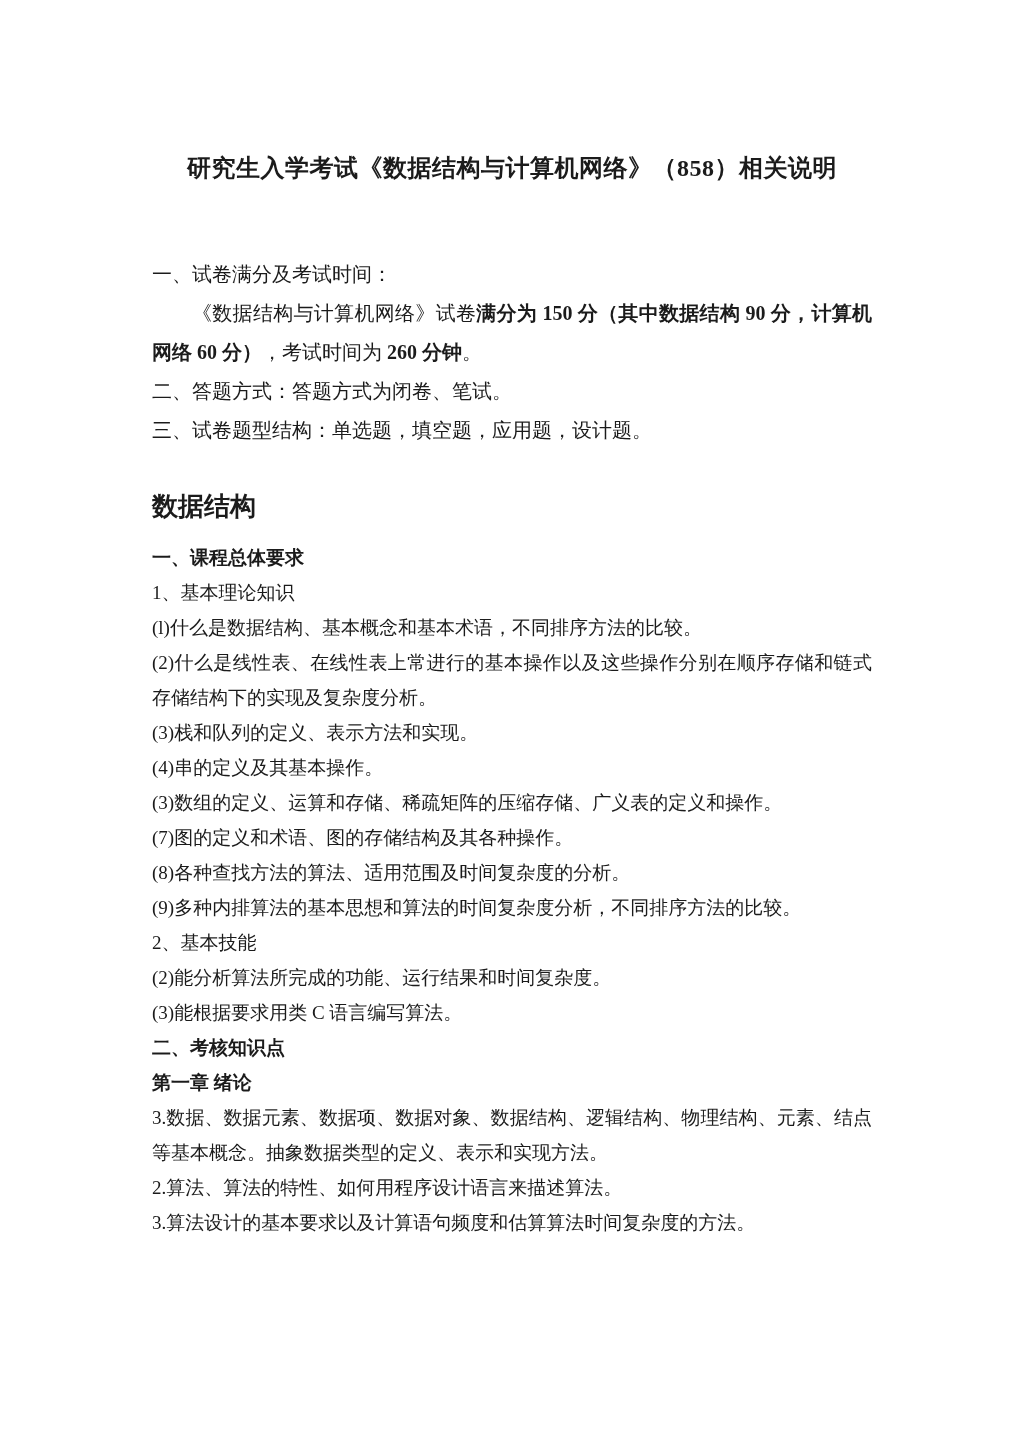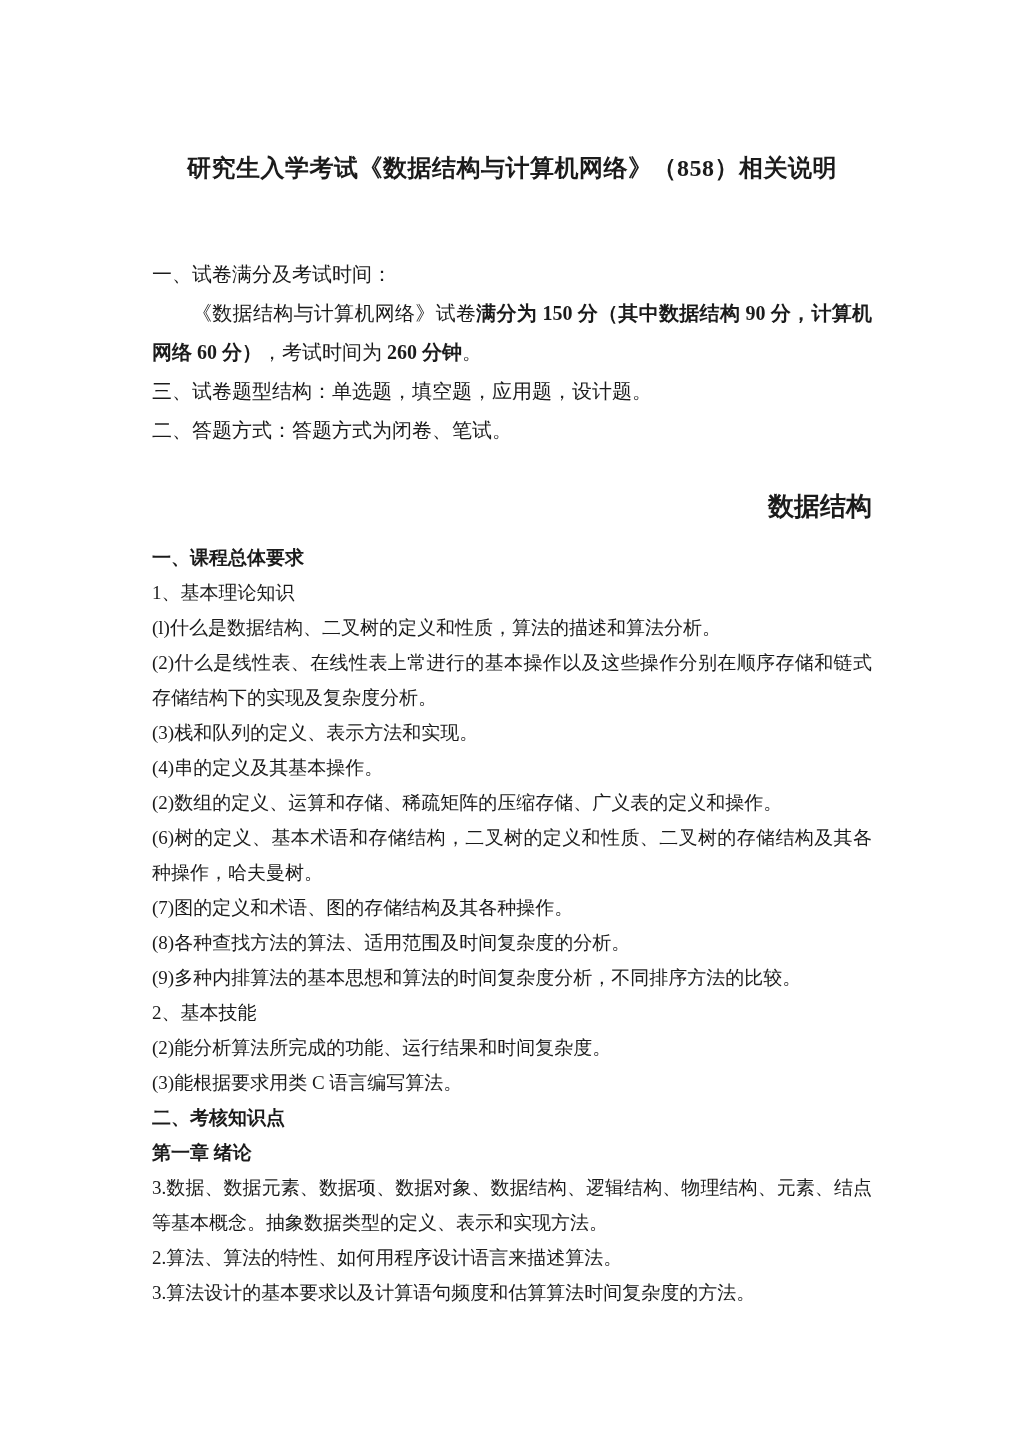--- a/index.html
+++ b/index.html
@@ -43,21 +43,21 @@
     text-indent: 2em;
   }
   .bd {
     font-weight: bold;
   }
   .ds-heading {
     margin: 40px 0 0 0;
     font-size: 26px;
     line-height: 34px;
     font-weight: bold;
-    text-align: right;
+    text-align: left;
   }
   .body-sec {
     margin-top: 16px;
   }
   .body-sec p {
     margin: 0;
     font-size: 19px;
     line-height: 35px;
     text-align: justify;
   }
@@ -69,35 +69,34 @@
 </head>
 <body>
 
 <div class="page">
 
   <h1 class="doc-title">研究生入学考试《数据结构与计算机网络》（858）相关说明</h1>
 
   <section class="exam-info">
     <p>一、试卷满分及考试时间：</p>
     <p class="indent2"><span>《数据结构与计算机网络》试卷</span><span class="bd">满分为 150 分（其中数据结构 90 分，计算机网络 60 分）</span><span>，考试时间为 </span><span class="bd">260 分钟</span><span>。</span></p>
+    <p>二、答题方式：答题方式为闭卷、笔试。</p>
     <p>三、试卷题型结构：单选题，填空题，应用题，设计题。</p>
-    <p>二、答题方式：答题方式为闭卷、笔试。</p>
   </section>
 
   <h2 class="ds-heading">数据结构</h2>
 
   <section class="body-sec">
     <p class="hd">一、课程总体要求</p>
     <p>1、基本理论知识</p>
-    <p>(l)什么是数据结构、二叉树的定义和性质，算法的描述和算法分析。</p>
+    <p>(l)什么是数据结构、基本概念和基本术语，不同排序方法的比较。</p>
     <p>(2)什么是线性表、在线性表上常进行的基本操作以及这些操作分别在顺序存储和链式存储结构下的实现及复杂度分析。</p>
     <p>(3)栈和队列的定义、表示方法和实现。</p>
     <p>(4)串的定义及其基本操作。</p>
-    <p>(2)数组的定义、运算和存储、稀疏矩阵的压缩存储、广义表的定义和操作。</p>
-    <p>(6)树的定义、基本术语和存储结构，二叉树的定义和性质、二叉树的存储结构及其各种操作，哈夫曼树。</p>
+    <p>(3)数组的定义、运算和存储、稀疏矩阵的压缩存储、广义表的定义和操作。</p>
     <p>(7)图的定义和术语、图的存储结构及其各种操作。</p>
     <p>(8)各种查找方法的算法、适用范围及时间复杂度的分析。</p>
     <p>(9)多种内排算法的基本思想和算法的时间复杂度分析，不同排序方法的比较。</p>
     <p>2、基本技能</p>
     <p>(2)能分析算法所完成的功能、运行结果和时间复杂度。</p>
     <p>(3)能根据要求用类 C 语言编写算法。</p>
     <p class="hd">二、考核知识点</p>
     <p class="hd">第一章 绪论</p>
     <p>3.数据、数据元素、数据项、数据对象、数据结构、逻辑结构、物理结构、元素、结点等基本概念。抽象数据类型的定义、表示和实现方法。</p>
     <p>2.算法、算法的特性、如何用程序设计语言来描述算法。</p>

